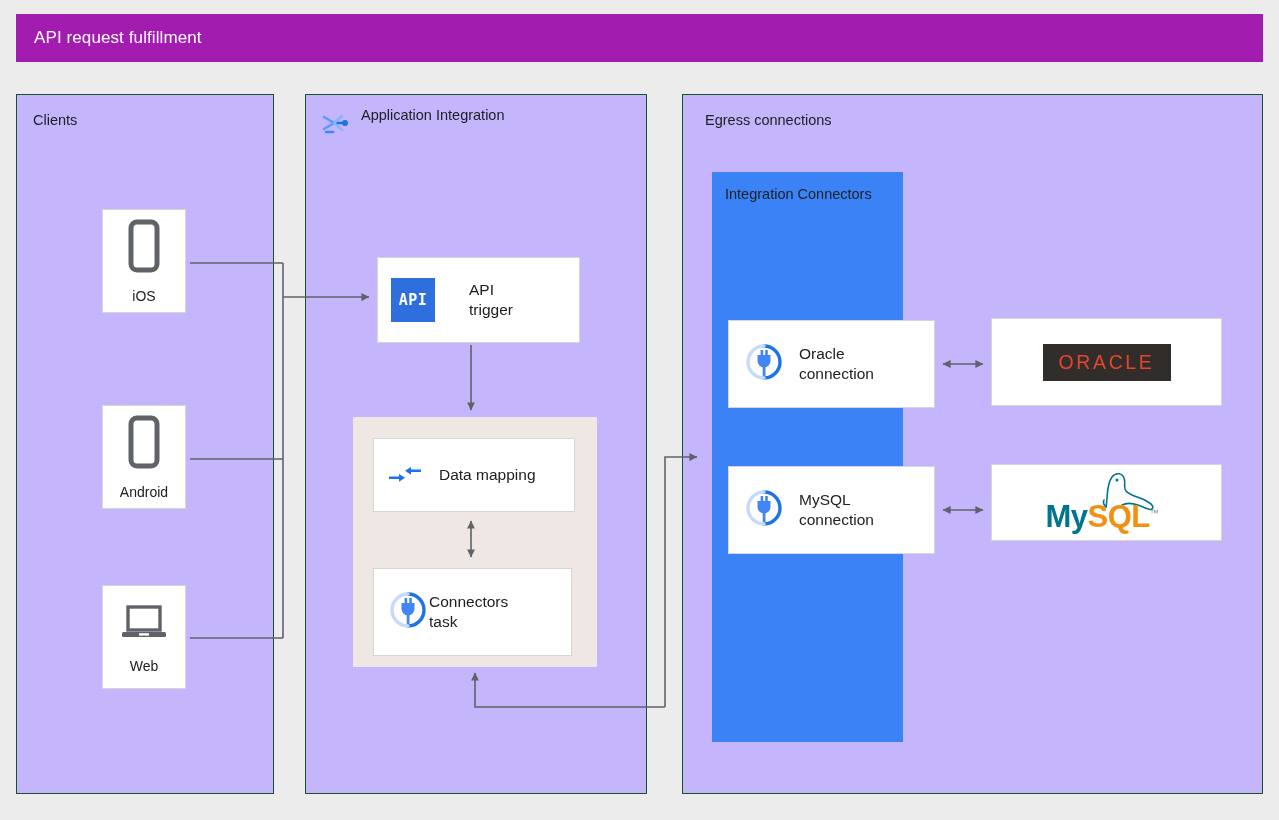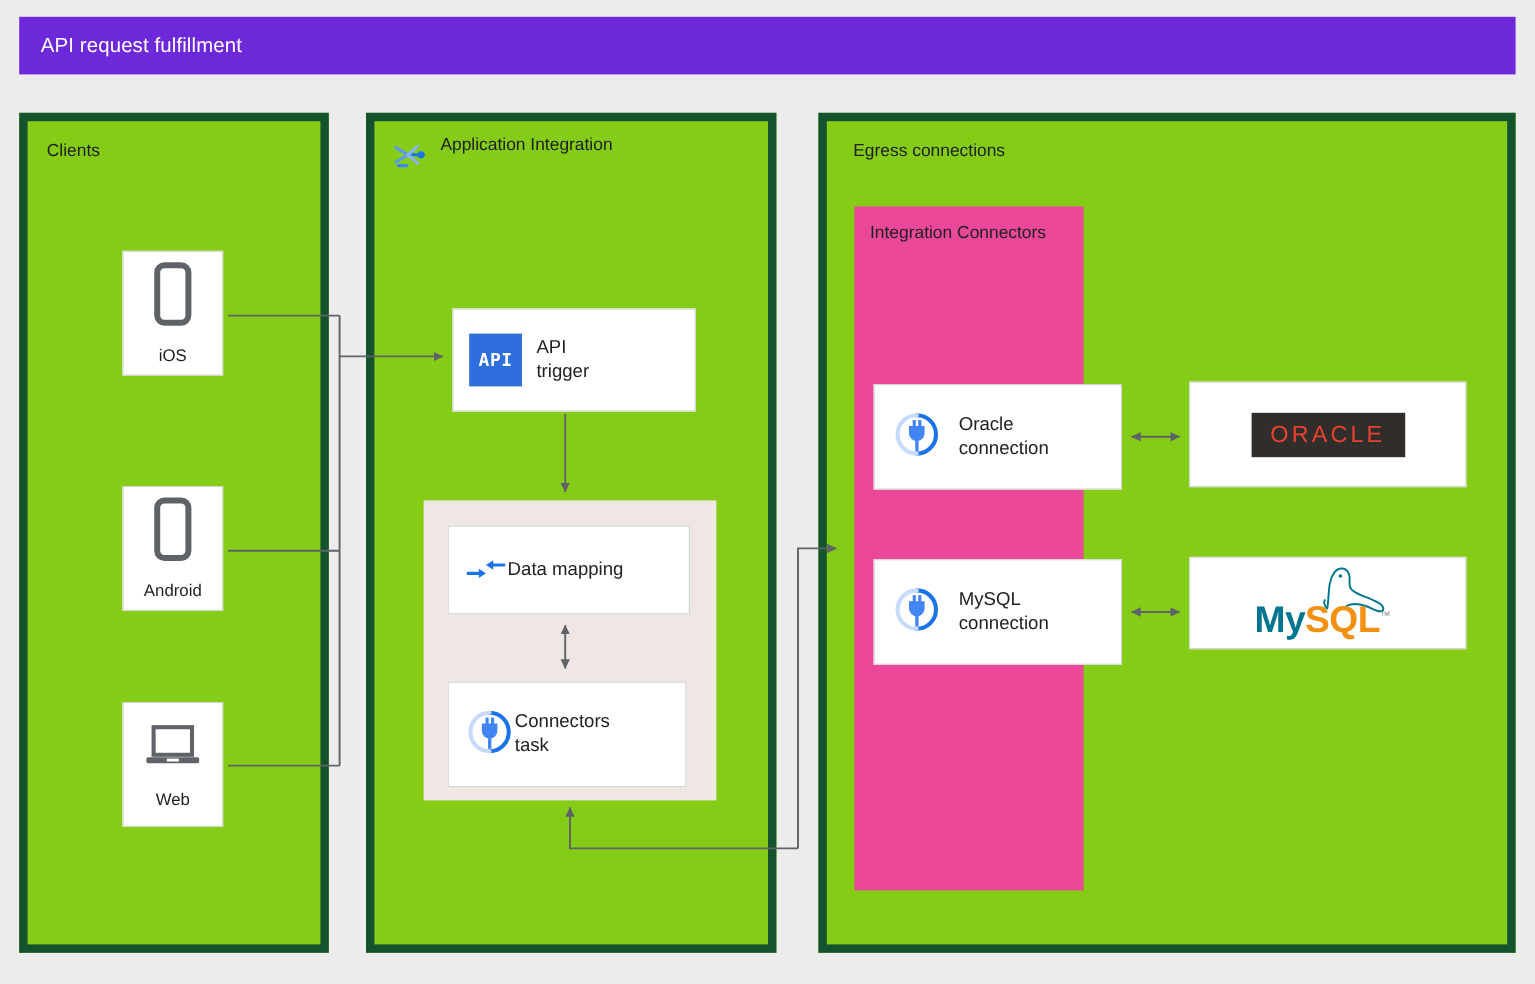--- a/index.html
+++ b/index.html
@@ -9,50 +9,50 @@
     background: #ececec;
     font-family: "Liberation Sans", sans-serif;
     overflow: hidden;
   }
   #root { position: relative; width: 1279px; height: 820px; }
 
   
   .header {
     position: absolute; left: 16px; top: 14px;
     width: 1247px; height: 48px;
-    background: #6d28d9;
+    background: #a21caf;
     display: flex; align-items: center;
   }
   .header-title {
     color: #ffffff; font-size: 17px; padding-left: 18px;
     letter-spacing: 0.1px; font-weight: 400;
   }
 
   
   .panel {
     position: absolute;
-    background: #84cc16;
-    border: 7px solid #14532d;
+    background: #c4b5fd;
+    border: 1px solid #14532d;
   }
   .panel-label {
     position: absolute; font-size: 14.5px; color: #202124;
     white-space: nowrap;
   }
   .panel-label-with-icon {
     display: flex; align-items: flex-start; gap: 9px;
   }
 
   #panel-clients  { left: 16px;  top: 94px; width: 258px;  height: 700px; }
   #panel-appint   { left: 305px; top: 94px; width: 342px;  height: 700px; }
   #panel-egress   { left: 682px; top: 94px; width: 581px;  height: 700px; }
 
   #panel-connectors {
     position: absolute; left: 712px; top: 172px;
     width: 191px; height: 570px;
-    background: #ec4899; border: none;
+    background: #3b82f6; border: none;
   }
 
   #group-mapping {
     position: absolute; left: 353px; top: 417px;
     width: 244px; height: 250px;
     background: #eee7e3; border: none;
   }
 
   
   .node {
@@ -70,22 +70,22 @@
     flex-direction: column; justify-content: center; align-items: center;
     width: 84px; height: 104px;
   }
   .client-label { font-size: 14px; color: #202124; margin-top: 7px; }
 
   #node-ios     { left: 102px; top: 209px; }
   #node-android { left: 102px; top: 405px; }
   #node-web     { left: 102px; top: 585px; }
 
   
-  #node-api-trigger { left: 377px; top: 257px; width: 203px; height: 86px; padding-left: 13px; gap: 12px; }
-  #node-data-mapping{ left: 373px; top: 438px; width: 202px; height: 74px; padding-left: 13px; }
+  #node-api-trigger { left: 377px; top: 257px; width: 203px; height: 86px; padding-left: 13px; gap: 34px; }
+  #node-data-mapping{ left: 373px; top: 438px; width: 202px; height: 74px; padding-left: 13px; gap: 16px; }
   #node-connectors-task { left: 373px; top: 568px; width: 199px; height: 88px; padding-left: 13px; gap: 0; }
 
   
   #node-oracle-conn { left: 728px; top: 320px; width: 207px; height: 88px; padding-left: 14px; gap: 14px; }
   #node-mysql-conn  { left: 728px; top: 466px; width: 207px; height: 88px; padding-left: 14px; gap: 14px; }
 
   
   .logo-node { justify-content: center; }
   #node-oracle-logo { left: 991px; top: 318px; width: 231px; height: 88px; }
   #node-mysql-logo  { left: 991px; top: 464px; width: 231px; height: 77px; }

